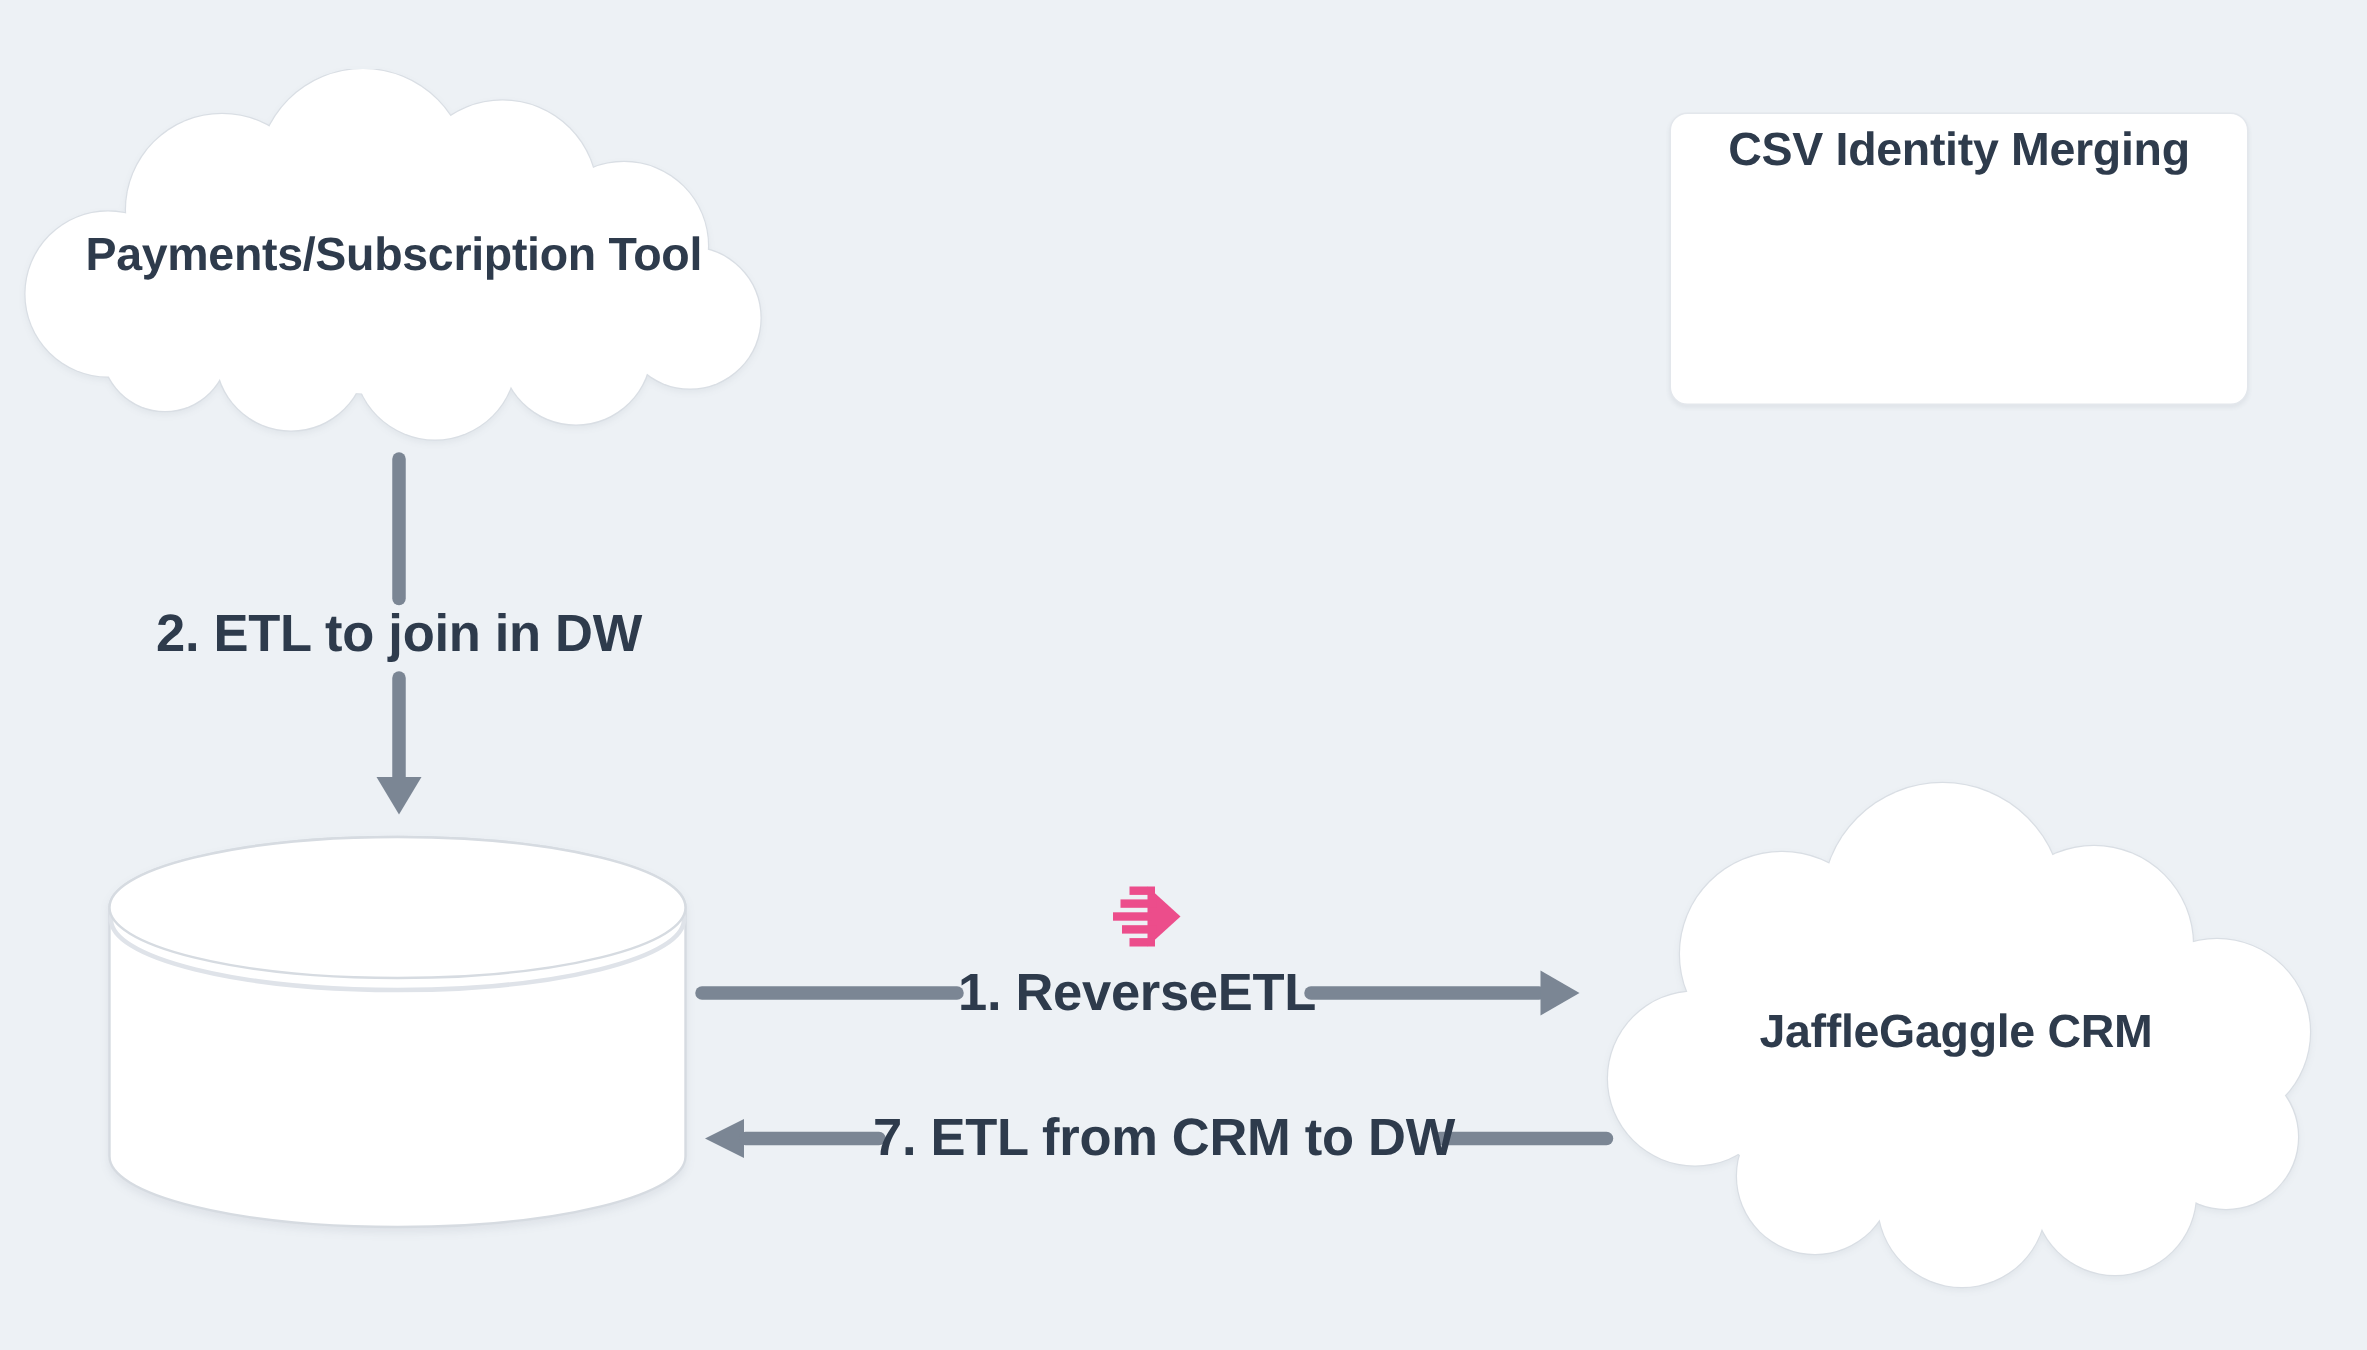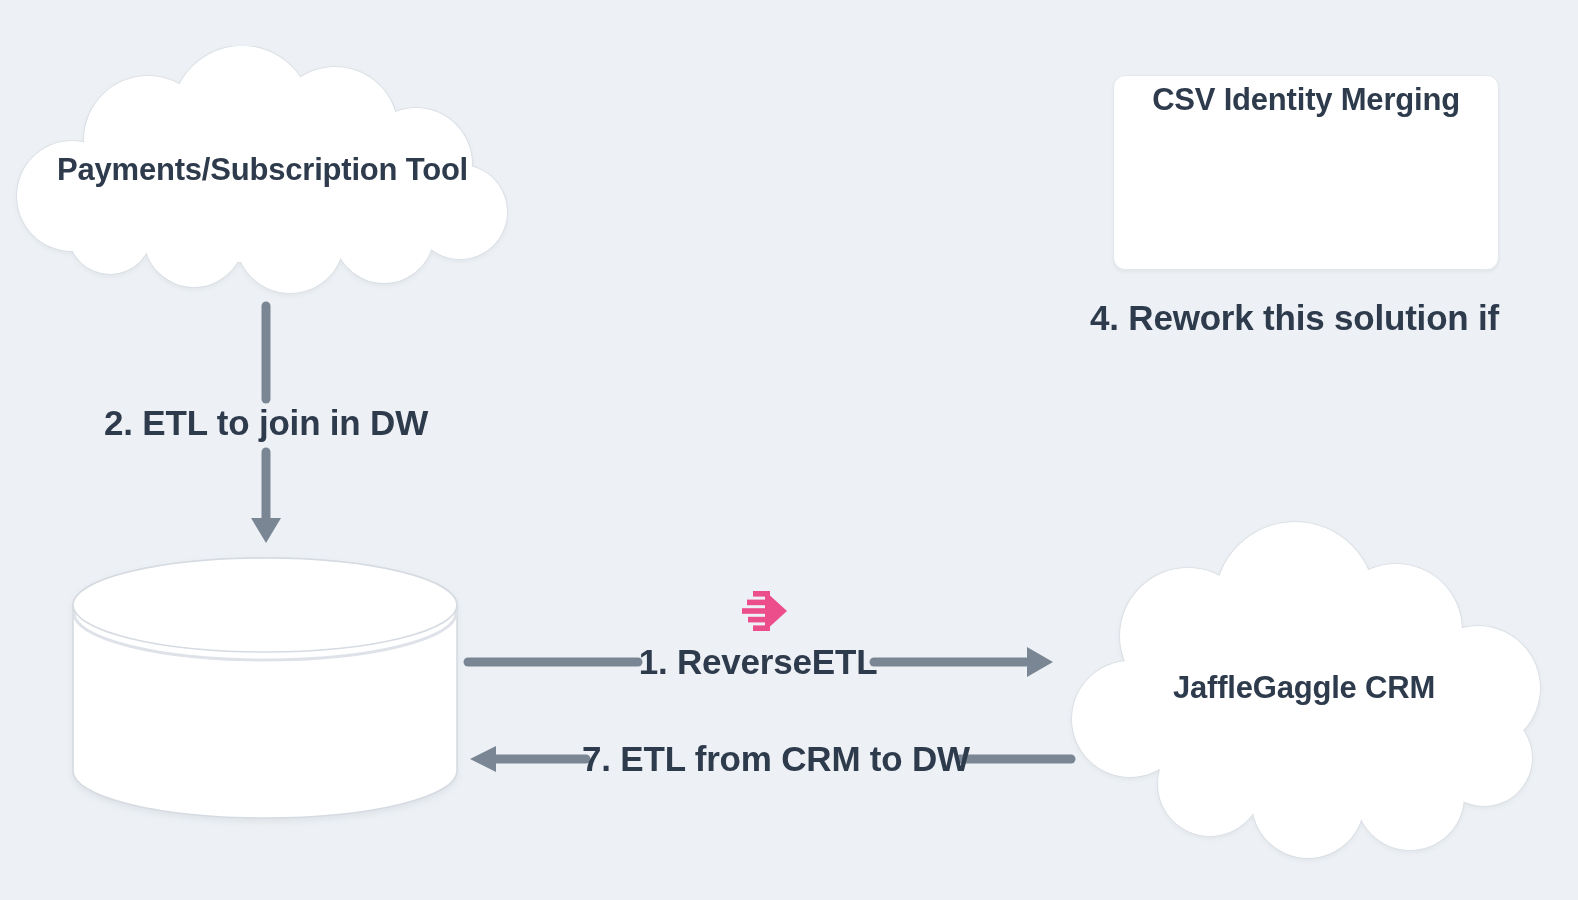--- a/index.html
+++ b/index.html
@@ -91,21 +91,20 @@
       <use href="#cloud1-shapes" class="cloud-fill"></use>
     </svg>
     <div class="node-label">Payments/Subscription Tool</div>
   </div>
 
   <div id="csv-box">
     <div class="node-label">CSV Identity Merging</div>
   </div>
 
   <div id="note">
-    <div>4. Rework this solution if</div>
   </div>
 
   <div class="cloud-node" id="crm-cloud" style="left:1060px;top:514px;width:488px;height:348px;">
     <svg width="488" height="348" viewBox="0 0 488 348">
       <defs>
         <g id="cloud2-shapes">
           <circle cx="70" cy="205" r="58"></circle>
           <circle cx="128" cy="122" r="68"></circle>
           <circle cx="235" cy="88" r="80"></circle>
           <circle cx="336" cy="116" r="66"></circle>

